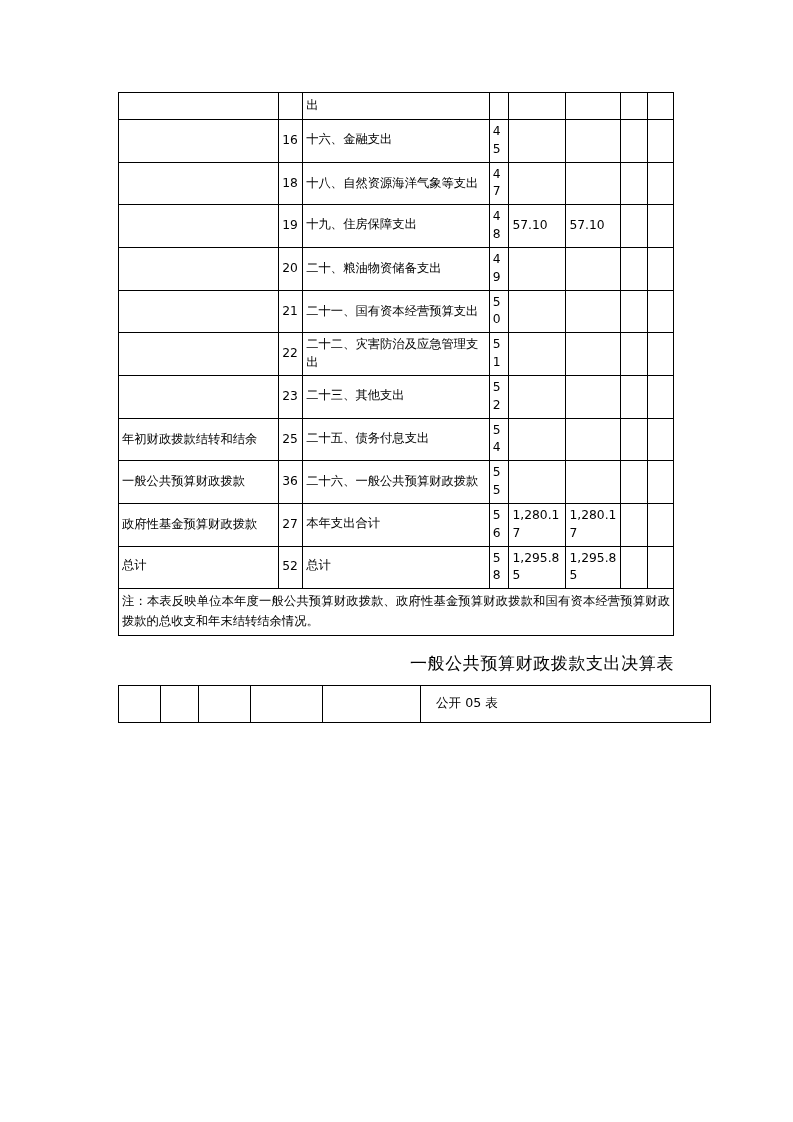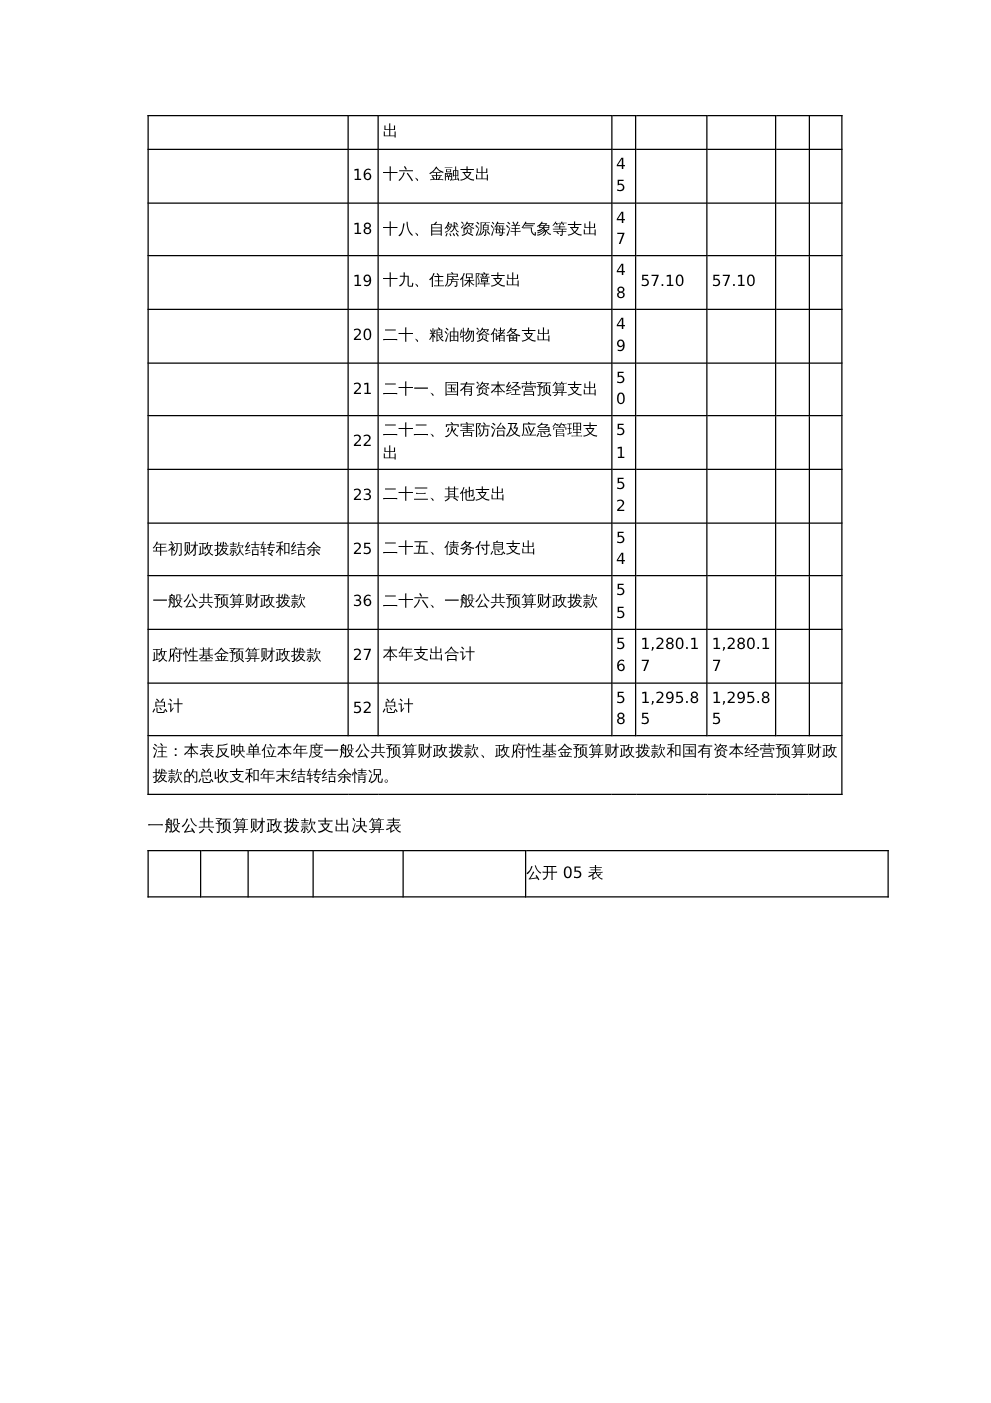--- a/index.html
+++ b/index.html
@@ -52,37 +52,37 @@
   col.c6 { width: 52px; }
   col.c7 { width: 50px; }
   col.c8 { width: 24px; }
   col.c9 { width: 24px; }
   .note td {
     padding: 4px 5px 5px 5px;
     line-height: 1.6;
     text-align: justify;
   }
   .sub-title {
-    text-align: left;
-    font-size: 13px;
+    text-align: right;
+    font-size: 17px;
     margin-top: 16px;
     margin-bottom: 10px;
     letter-spacing: 0.6px;
   }
   table.hdr {
     border-collapse: collapse;
     table-layout: fixed;
     width: 592px;
     font-size: 12.6px;
     margin-left: 0px;
   }
   table.hdr td {
     border: 1px solid #000000;
     height: 30px;
-    padding: 3px 0;
+    padding: 3px 15px;
     vertical-align: middle;
   }
   col.h1 { width: 42px; }
   col.h2 { width: 38px; }
   col.h3 { width: 52px; }
   col.h4 { width: 72px; }
   col.h5 { width: 98px; }
   col.h6 { width: 290px; }
   .nowrap { white-space: nowrap; font-family: Liberation Mono, monospace; }
   .tight { letter-spacing: -0.2px; }

